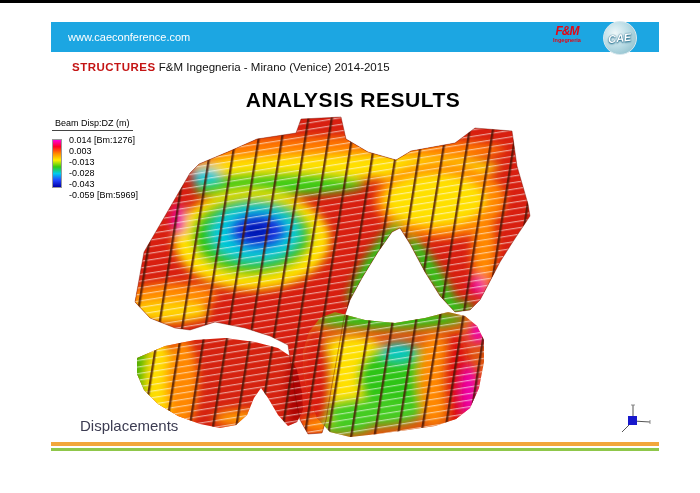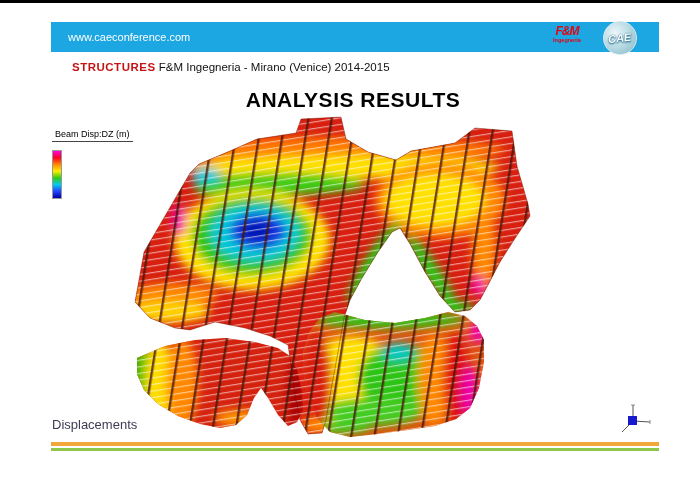--- a/index.html
+++ b/index.html
@@ -13,26 +13,26 @@
   .fm-sub{font-size:5.5px;font-weight:bold;margin-top:1px;}
   .cae-logo{position:absolute;right:22px;top:-1px;width:32px;height:32px;border-radius:50%;
             background:radial-gradient(circle at 35% 35%, #eef7f9 0%, #bcdde6 45%, #7fb6c4 100%);
             border:1px solid #d8e8ee;display:flex;align-items:center;justify-content:center;}
   .cae-text{font-size:11px;font-weight:bold;color:#ffffff;font-style:italic;transform:rotate(-6deg);
             text-shadow:0 1px 2px #00567a, 0 0 1px #00567a;}
   .subtitle{position:absolute;left:57px;top:61px;font-size:11.5px;color:#111;white-space:nowrap;margin-left:15px;}
   .subtitle .category{font-weight:bold;color:#c41414;letter-spacing:0.5px;}
   .main-title{position:absolute;left:0;right:26px;top:88px;text-align:center;
               font-size:21px;font-weight:bold;color:#000;letter-spacing:0.5px;}
-  .legend{position:absolute;left:52px;top:112px;z-index:5;margin-top:11px;}
+  .legend{position:absolute;left:52px;top:112px;z-index:5;}
   .legend-title{display:inline-block;font-size:9px;color:#000;padding:0 3px 2px 3px;border-bottom:1px solid #444;}
   .legend-body{display:flex;margin-top:4px;}
   .colorbar{width:8px;height:47px;margin-top:4px;border:0.5px solid #999;}
   .legend-labels{margin-left:7px;font-size:9px;line-height:10.9px;color:#000;white-space:nowrap;}
-  .viewer-caption{position:absolute;left:52px;top:417px;font-size:13px;color:#3c3c52;}
+  .viewer-caption{position:absolute;left:80px;top:417px;font-size:15px;color:#3c3c52;}
   .stripe{position:absolute;left:51px;width:608px;height:3.5px;}
   .stripe-orange{top:442px;background:#f2a73b;}
   .stripe-green{top:447.5px;background:#8fc74a;}
   .fem-svg{position:absolute;left:0;top:0;}
 </style>
 </head>
 <body>
 
 <div class="slide">
 
@@ -164,20 +164,28 @@
       <line x1="631" y1="405" x2="635" y2="405" stroke="#777" stroke-width="0.8"></line>
       <line x1="650" y1="420" x2="650" y2="424" stroke="#777" stroke-width="0.8"></line>
       <rect x="628" y="416" width="9" height="9" fill="#1818cc"></rect>
     </g>
   </svg>
 
   <div class="legend">
     <div class="legend-title">Beam Disp:DZ  (m)</div>
     <div class="legend-body">
       <div class="colorbar" style="background: linear-gradient(rgb(255, 0, 221), rgb(255, 0, 34), rgb(255, 136, 0), rgb(255, 238, 0), rgb(51, 204, 17), rgb(0, 204, 238), rgb(34, 68, 255), rgb(0, 0, 168));"></div>
+      <div class="legend-labels">
+        <div>0.014 [Bm:1276]</div>
+        <div>0.003</div>
+        <div>-0.013</div>
+        <div>-0.028</div>
+        <div>-0.043</div>
+        <div>-0.059 [Bm:5969]</div>
+      </div>
     </div>
   </div>
 
   <div class="viewer-caption">Displacements</div>
 
   <div class="stripe stripe-orange" style="background: rgb(242, 167, 59);"></div>
   <div class="stripe stripe-green" style="background: rgb(143, 199, 74);"></div>
 
 </div>
 

